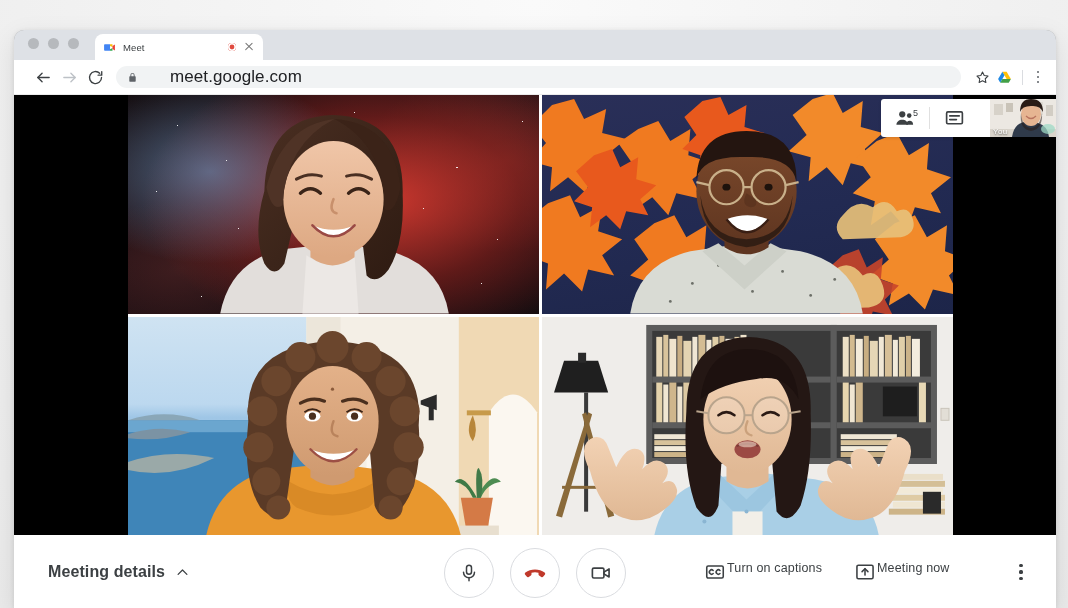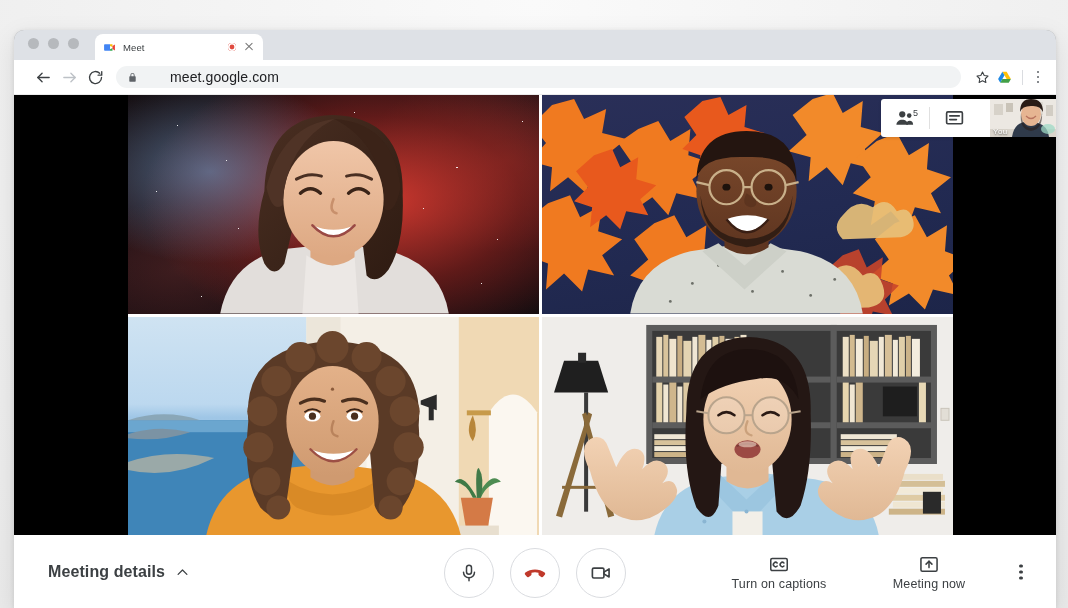--- a/index.html
+++ b/index.html
@@ -52,21 +52,21 @@
   #omnibox-bar{
     height:34px;background:#fff;display:flex;align-items:center;
     padding:0 10px 0 16px;gap:0;border-bottom:1px solid #ebebeb;
   }
   .navbtn{width:26px;height:26px;display:flex;align-items:center;justify-content:center;}
   .navbtn svg{display:block;}
   #url-pill{
     flex:1;height:22px;margin:0 10px 0 8px;background:#f1f3f4;border-radius:11px;
     display:flex;align-items:center;padding:0 11px;gap:8px;
   }
-  #url-text{font-size:14px;color:#202124;letter-spacing:.1px;padding-left:24px;}
+  #url-text{font-size:17px;color:#202124;letter-spacing:.1px;padding-left:24px;}
   .tb-icon{width:22px;height:22px;display:flex;align-items:center;justify-content:center;flex:0 0 22px;}
   .tb-divider{width:1px;height:15px;background:#dadce0;margin:0 7px;}
   .kebab{width:16px;height:16px;display:flex;flex-direction:column;
     align-items:center;justify-content:center;gap:2.3px;}
   .kebab i{width:2.6px;height:2.6px;border-radius:50%;background:#5f6368;display:block;}
   
   #meet-app{position:relative;height:514px;background:#fff;}
   #stage{position:absolute;left:0;top:0;right:0;height:440px;background:#000;overflow:hidden;}
   #grid{
     position:absolute;left:114px;top:0;width:825px;height:440px;
@@ -144,21 +144,21 @@
   #center-controls{
     position:absolute;left:50%;transform:translateX(-50%);top:50%;
     margin-top:-24px;display:flex;align-items:center;gap:16px;
   }
   .round-btn{width:48px;height:48px;border-radius:50%;border:1px solid #dadce0;
     background:#fff;display:flex;align-items:center;justify-content:center;}
   #right-controls{
     position:absolute;right:22px;top:50%;transform:translateY(-50%);
     display:flex;align-items:center;gap:0;
   }
-  .rc-item{display:flex;flex-direction:column;align-items:center;gap:1px;
+  .rc-item{display:flex;flex-direction:row;gap:1px;
     width:150px;}
   .rc-label{font-size:12.5px;color:#3c4043;letter-spacing:.15px;white-space:nowrap;}
   .rc-kebab{width:26px;height:26px;display:flex;flex-direction:column;
     align-items:center;justify-content:center;gap:3px;margin-left:4px;}
   .rc-kebab i{width:3.2px;height:3.2px;border-radius:50%;background:#3c4043;display:block;}
 </style>
 </head>
 <body>
 
 <div id="desktop"></div>

